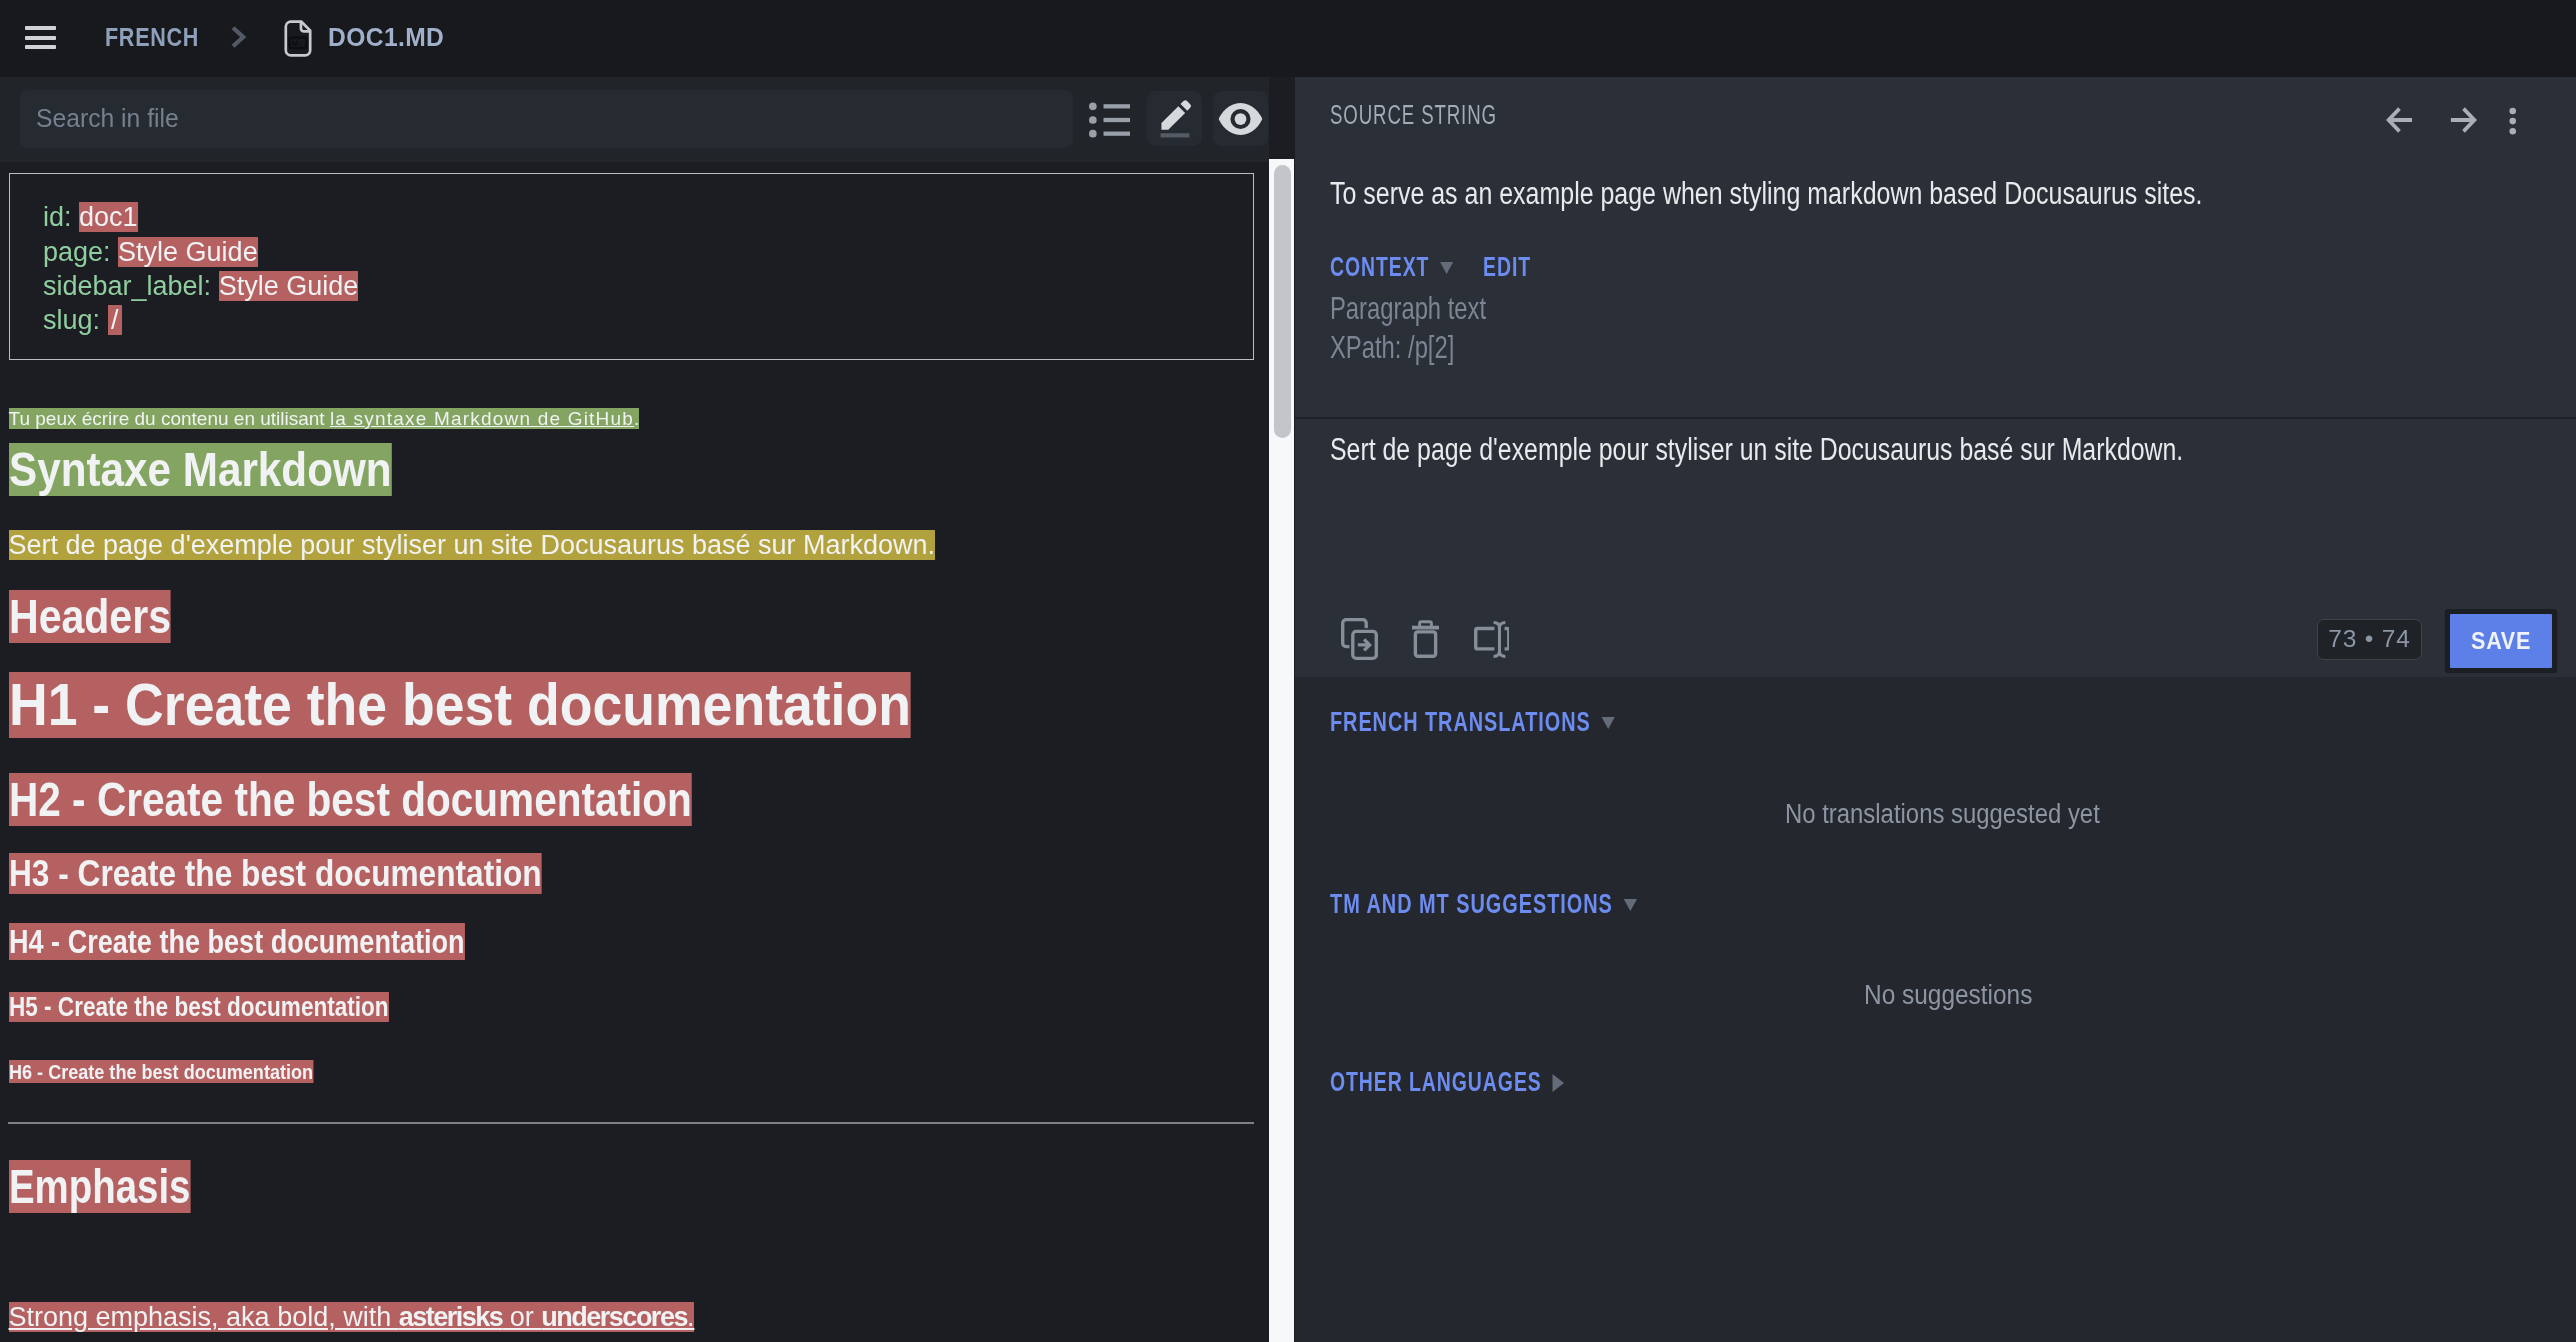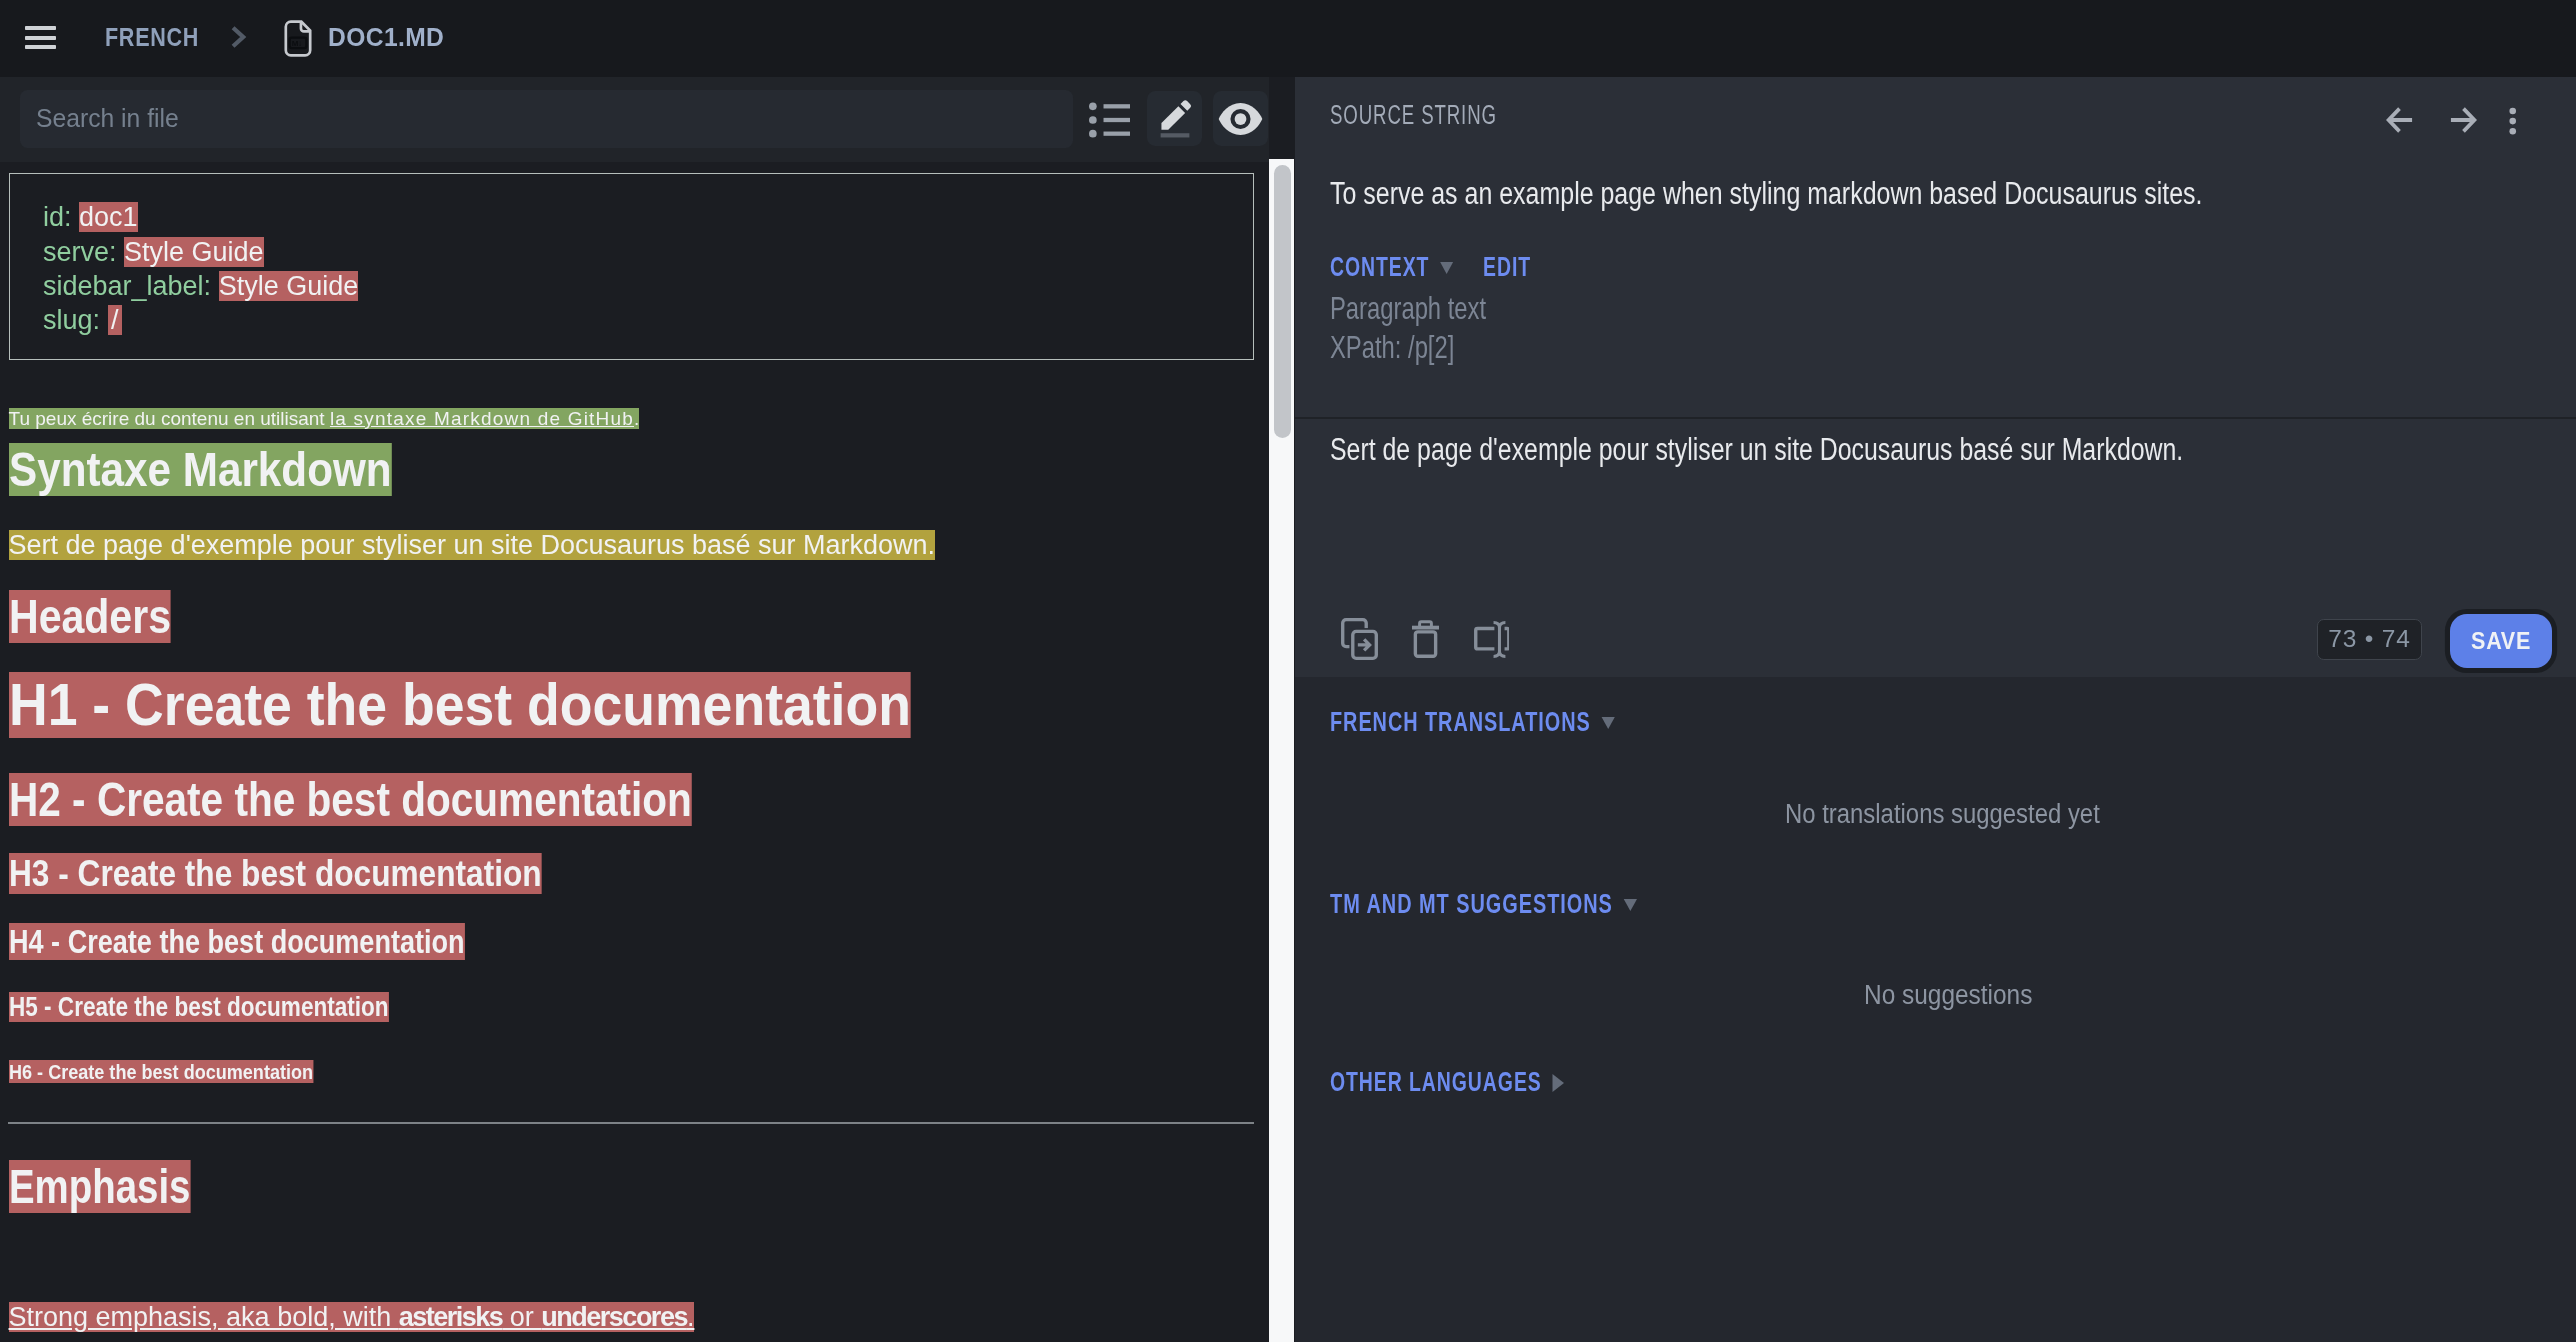--- a/index.html
+++ b/index.html
@@ -50,21 +50,21 @@
   .blue{color:#6d8cf0;font-weight:bold;letter-spacing:1.3px;transform-origin:0 50%;}
   #srclabel{left:1330px;top:100px;font-size:27px;letter-spacing:1.3px;color:#a3abb8;transform:scaleX(0.69);transform-origin:0 50%;}
   #srctext{left:1330px;top:176px;font-size:31px;color:#e8eaed;transform:scaleX(0.805);transform-origin:0 50%;}
   #ctx{left:1330px;top:252px;font-size:27px;transform:scaleX(0.72);}
   #edit{left:1483px;top:252px;font-size:27px;transform:scaleX(0.72);}
   #ptext{left:1330px;top:291px;font-size:30.5px;color:#7c8594;transform:scaleX(0.78);transform-origin:0 50%;}
   #xpath{left:1330px;top:330px;font-size:30.5px;color:#7c8594;transform:scaleX(0.78);transform-origin:0 50%;}
   #rdiv{position:absolute;left:1295px;top:417px;width:1281px;height:1.7px;background:#1f2227;}
   #transtext{left:1330px;top:432px;font-size:31px;color:#e8eaed;transform:scaleX(0.802);transform-origin:0 50%;}
   #badge{position:absolute;left:2317px;top:619px;width:105px;height:41px;background:#1f2227;border:1.7px solid #3f444c;border-radius:6.8px;color:#8b97a5;font-size:24.5px;letter-spacing:0.8px;text-align:center;line-height:37px;}
-  #savebtn{position:absolute;left:2450px;top:614px;width:102px;height:54px;background:#5d80e8;border-radius:17px;box-shadow:0 0 0 5.1px #1b1e23;color:#f0f2f5;font-weight:bold;font-size:24.5px;letter-spacing:0.8px;text-align:center;line-height:54px;}
+  #savebtn{position:absolute;left:2450px;top:614px;width:102px;height:54px;background:#5d80e8;border-radius:1px;box-shadow:0 0 0 5.1px #1b1e23;color:#f0f2f5;font-weight:bold;font-size:24.5px;letter-spacing:0.8px;text-align:center;line-height:54px;}
   #savebtn span{display:inline-block;transform:scaleX(0.88);}
   #ftlabel{left:1330px;top:707px;font-size:27px;transform:scaleX(0.736);}
   #notrans{left:1785px;top:799px;font-size:27px;color:#8d95a2;transform:scaleX(0.885);transform-origin:0 50%;}
   #tmlabel{left:1330px;top:889px;font-size:27px;transform:scaleX(0.738);}
   #nosugg{left:1864px;top:980px;font-size:27px;color:#8d95a2;transform:scaleX(0.905);transform-origin:0 50%;}
   #ollabel{left:1330px;top:1067px;font-size:27px;transform:scaleX(0.72);}
   .tri-d{display:inline-block;width:0;height:0;border-left:9.3px solid transparent;border-right:9.3px solid transparent;border-top:12px solid #646c7a;vertical-align:1.7px;margin-left:15.2px;}
   .tri-r{display:inline-block;width:0;height:0;border-top:9.3px solid transparent;border-bottom:9.3px solid transparent;border-left:16px solid #646c7a;vertical-align:-0.8px;margin-left:15.2px;}
 </style>
 </head>
@@ -110,21 +110,21 @@
     <path d="M28 2 C14 2 5 14 2 21 C5 28 14 40 28 40 C42 40 51 28 54 21 C51 14 42 2 28 2 Z" fill="#d6d9dc"></path>
     <circle cx="28" cy="21" r="12" fill="#262b32"></circle>
     <circle cx="28" cy="21" r="7" fill="#d6d9dc"></circle>
   </svg>
 
   <div id="sbtrack"></div>
   <div id="sbthumb"></div>
 
   <div id="fmbox"></div>
   <div class="fmline" style="top:202px"><span class="k">id: </span><span class="hr">doc1</span></div>
-  <div class="fmline" style="top:237px"><span class="k">serve: </span><span class="hr">Style Guide</span></div>
+  <div class="fmline" style="top:237px"><span class="k">page: </span><span class="hr">Style Guide</span></div>
   <div class="fmline" style="top:271px"><span class="k">sidebar_label: </span><span class="hr">Style Guide</span></div>
   <div class="fmline" style="top:305px"><span class="k">slug: </span><span class="hr" style="padding:0 3.4px;">/</span></div>
   <p id="p1"><span class="hg">Tu peux écrire du contenu en utilisant <u style="letter-spacing:1.2px">la syntaxe Markdown de GitHub</u>.</span></p>
   <h2 id="h2a"><span class="hg">Syntaxe Markdown</span></h2>
   <p id="p2"><span class="hy">Sert de page d'exemple pour styliser un site Docusaurus basé sur Markdown.</span></p>
   <h2 id="h2b"><span class="hr">Headers</span></h2>
   <h1 id="h1a"><span class="hr">H1 - Create the best documentation</span></h1>
   <h2 id="h2c"><span class="hr">H2 - Create the best documentation</span></h2>
   <h3 id="h3a"><span class="hr">H3 - Create the best documentation</span></h3>
   <h4 id="h4a"><span class="hr">H4 - Create the best documentation</span></h4>

